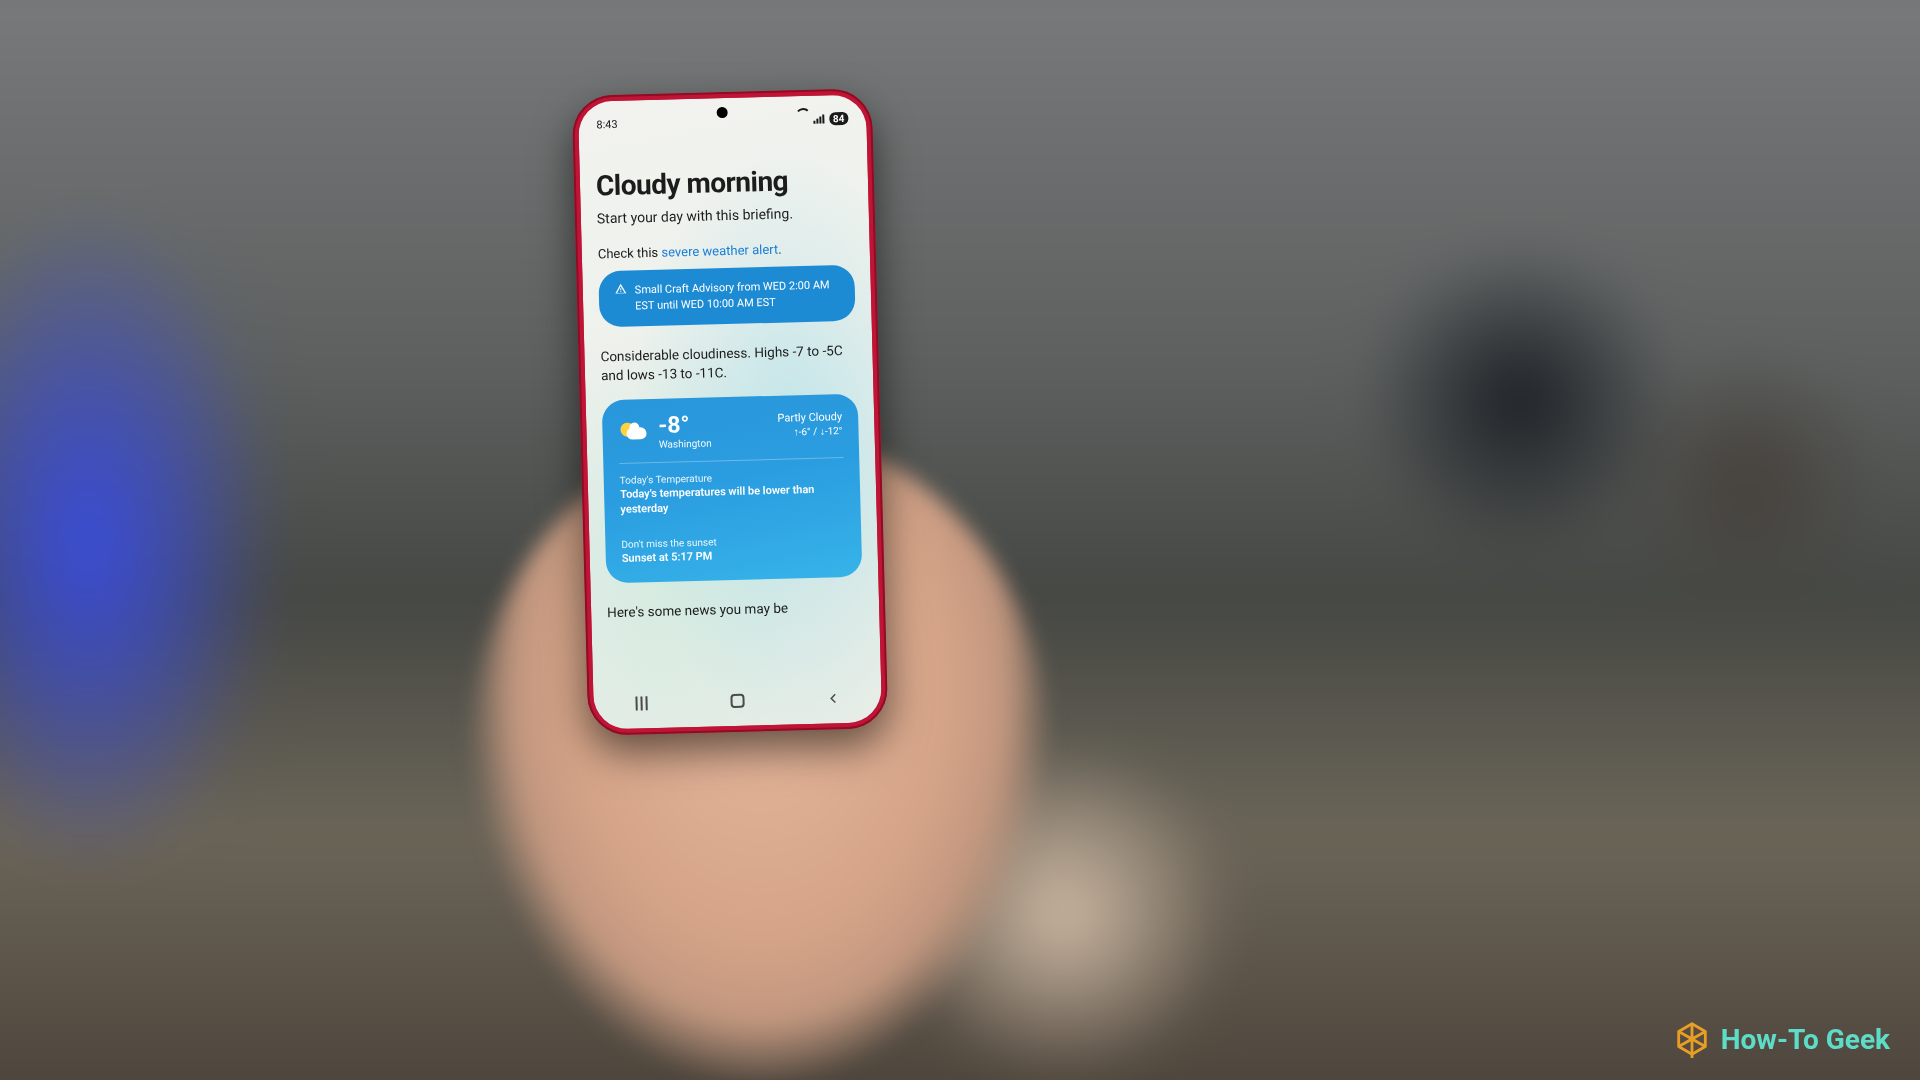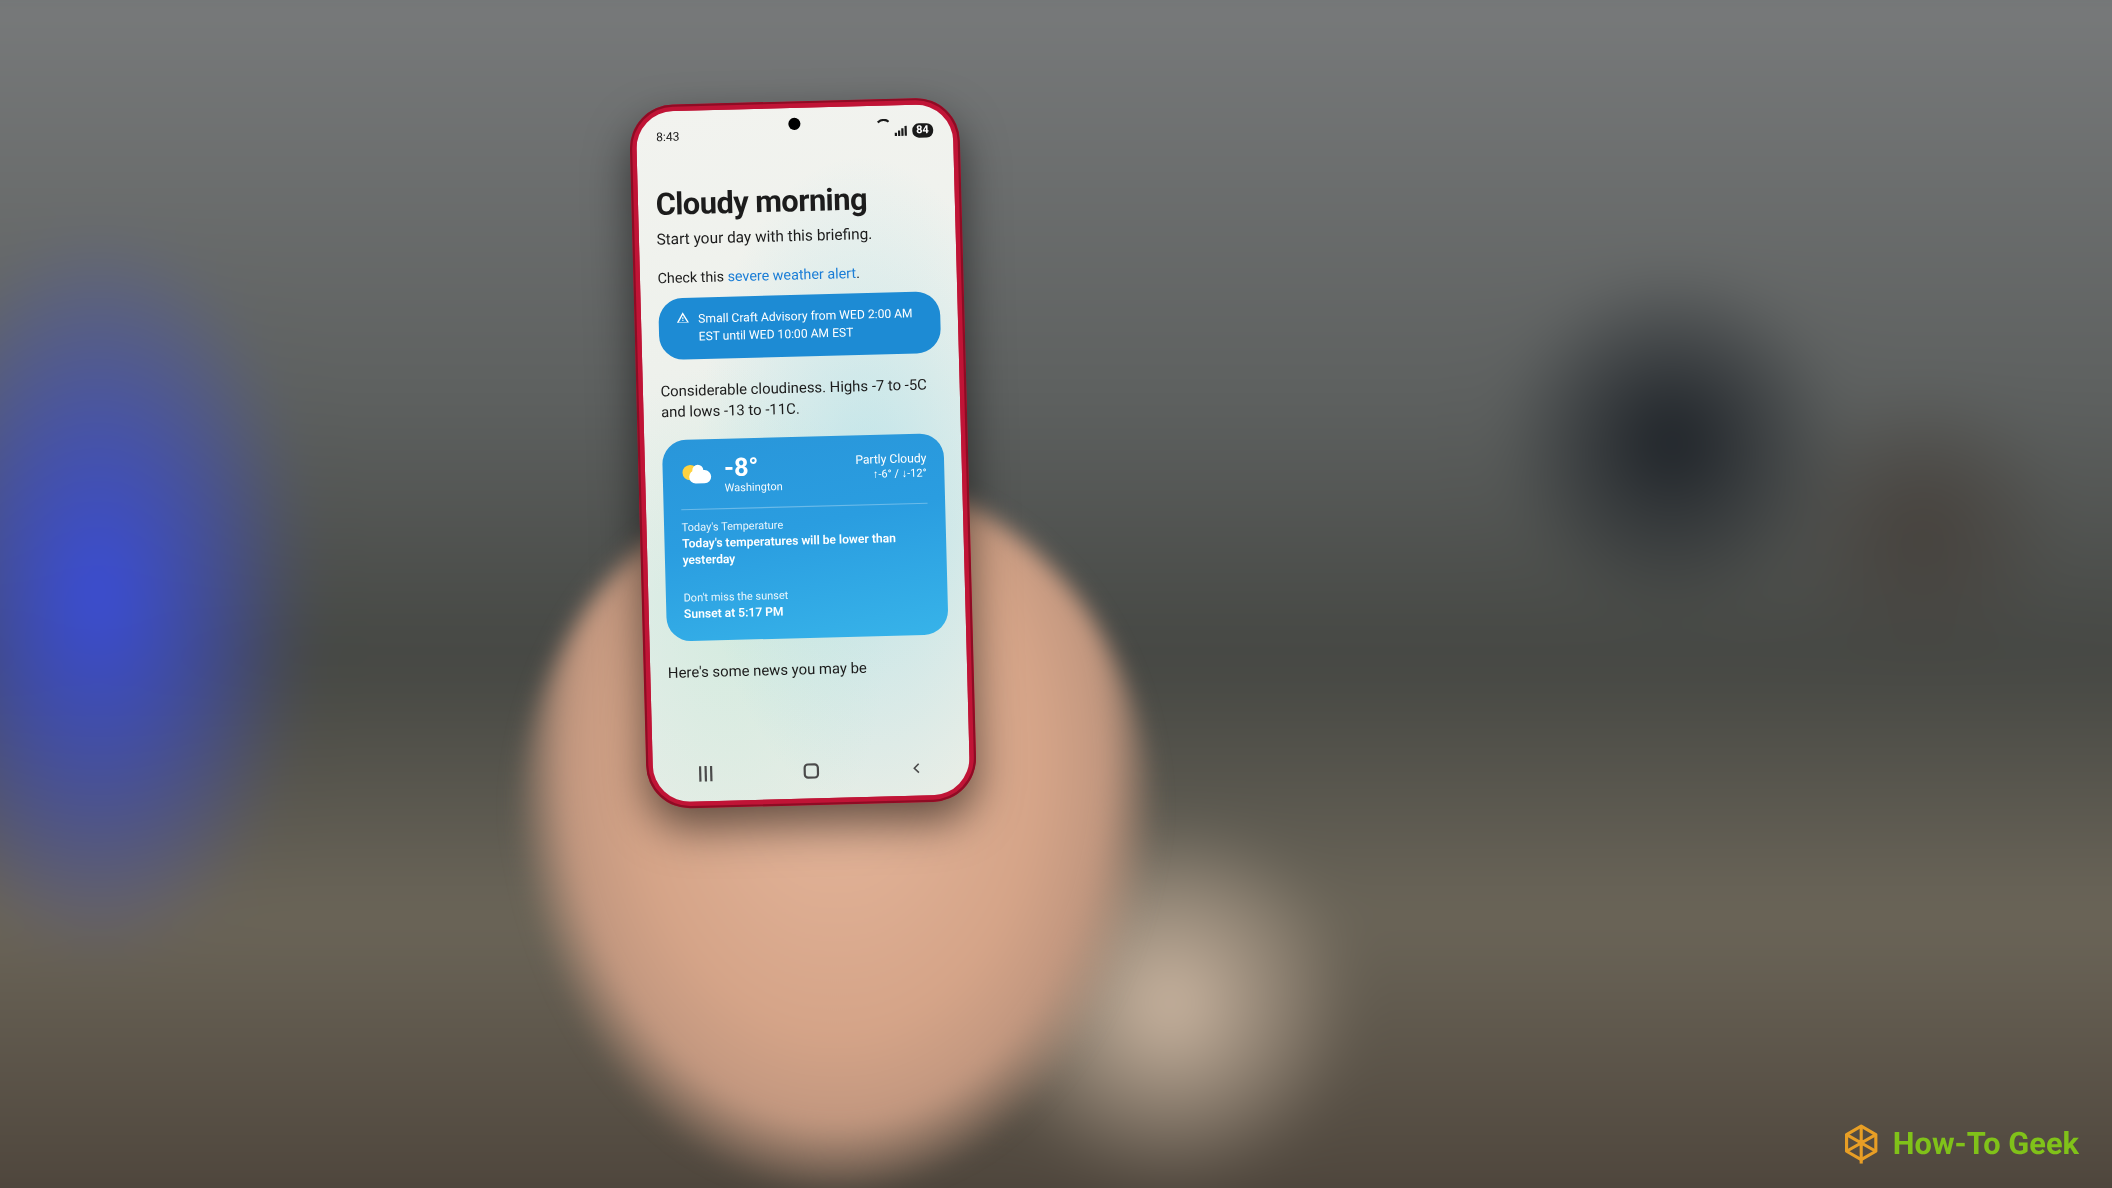--- a/index.html
+++ b/index.html
@@ -113,21 +113,21 @@
 
 
 .nav { position:absolute; bottom:10px; left:0; right:0; height:30px; display:flex; justify-content:space-around; align-items:center; }
 .nav span { display:inline-flex; align-items:center; justify-content:center; width:36px; height:20px; color:#4a4a4a; }
 .nav .recent { display:inline-flex; gap:3px; }
 .nav .recent i { width:2px; height:14px; background:#4a4a4a; }
 .nav .home { width:14px; height:14px; border:2px solid #4a4a4a; border-radius:4px; }
 .nav .back svg { transform:none; }
 
 
-.wm { position:absolute; right:30px; bottom:22px; display:flex; align-items:center; gap:10px; color:#84cc16; font-weight:700; font-size:28px; opacity:.92; }
+.wm { position:absolute; right:30px; bottom:22px; display:flex; align-items:center; gap:10px; color:#5eead4; font-weight:700; font-size:28px; opacity:.92; }
 .wm .logo { width:38px; height:38px; position:relative; }
 .wm .logo svg { width:100%; height:100%; }
 </style>
 </head>
 <body>
 
 <div class="bg"></div>
 <div class="hand"></div>
 
 <div class="phone">

